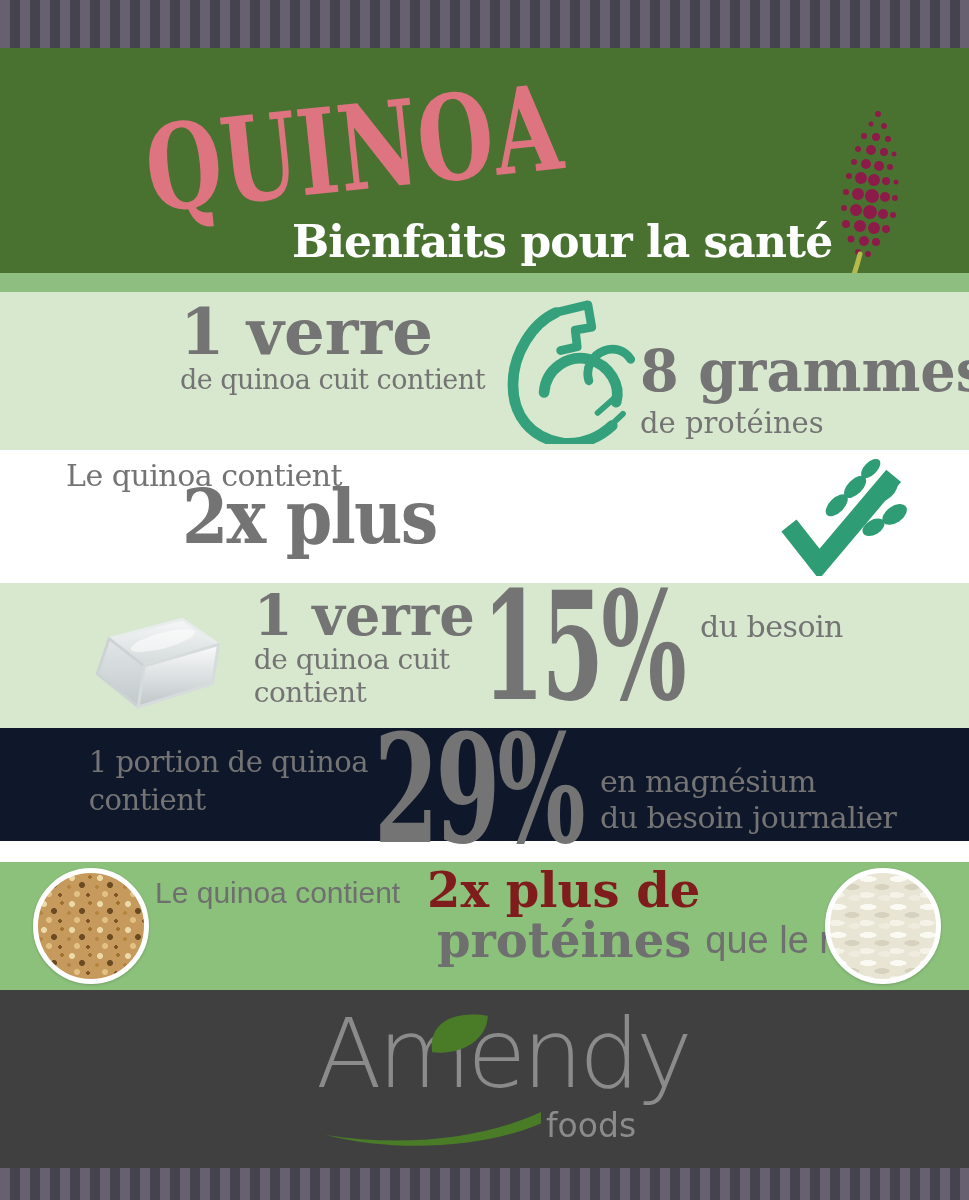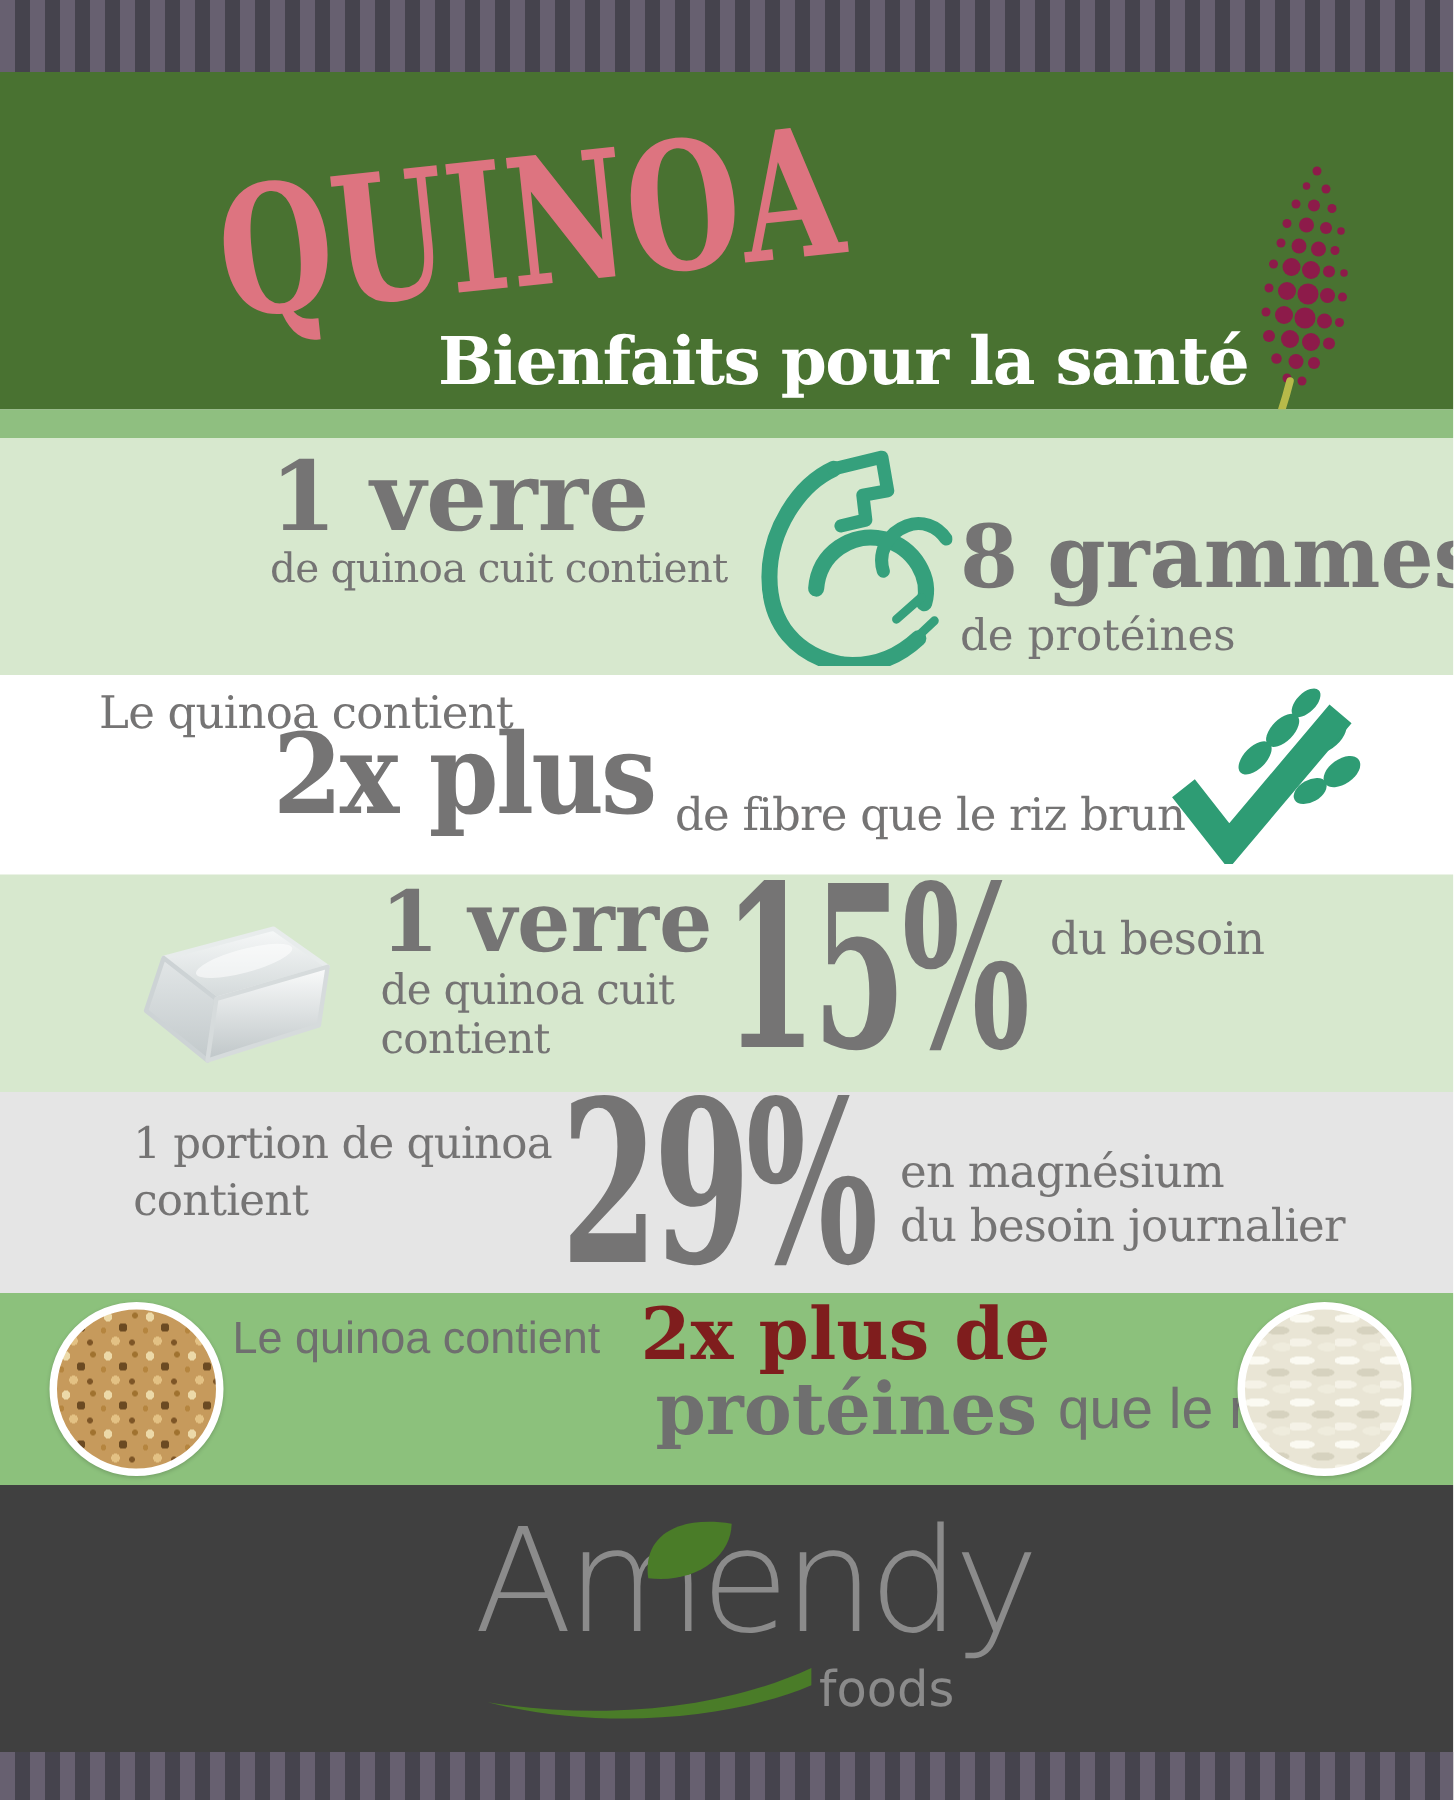--- a/index.html
+++ b/index.html
@@ -9,21 +9,21 @@
   .band{position:absolute;left:0;width:969px;}
   .stripes{background:repeating-linear-gradient(90deg,
       var(--stripe-light,#676070) 0 10px, var(--stripe-dark,#45434d) 10px 20px);}
   .stripes-top{top:0;height:48px;}
   .stripes-bottom{top:1168px;height:32px;}
   .header{top:48px;height:225px;background:var(--header-green,#497231);overflow:hidden;}
   .strip{top:273px;height:19px;background:var(--mid-green,#8fbf80);}
   .s1{top:292px;height:158px;background:var(--light-green,#d7e8ce);}
   .s2{top:450px;height:133px;background:#ffffff;}
   .s3{top:583px;height:145px;background:var(--light-green,#d7e8ce);}
-  .s4{top:728px;height:134px;background:#e5e5e5;}
+  .s4{top:728px;height:113px;background:#0f172a;}
   .s5{top:862px;height:128px;background:var(--band-green,#8cc17c);}
   .logo-band{top:990px;height:218px;background:#404040;}
 
   .gray{color:var(--text-gray,#757474);}
   .slab{font-family:"DejaVu Serif",serif;}
   .sans{font-family:"Liberation Sans","DejaVu Sans",sans-serif;}
 
   .quinoa-title{left:140px;top:64px;font-size:118px;font-weight:bold;line-height:1;
       color:var(--accent-pink,#dd7480);letter-spacing:0px;
       transform:rotate(-6deg) scaleX(.74);transform-origin:left top;white-space:nowrap;}
@@ -157,21 +157,20 @@
     </svg>
     <div class="abs s1-right gray">
       <div class="s1-value slab">8 grammes</div>
       <div class="s1-vdesc slab">de protéines</div>
     </div>
   </div>
 
   <div class="band s2">
     <div class="abs s2-intro slab gray">Le quinoa contient</div>
     <div class="abs s2-value slab gray">2x plus</div>
-    <div class="abs s2-desc slab gray">de fibre que le riz brun</div>
     <svg class="abs" style="left:772px;top:2px;" width="146" height="124" viewBox="0 0 150 135">
       <g fill="var(--check-green,#2e9c74)">
         <ellipse cx="66" cy="58" rx="15" ry="8" transform="rotate(-45 66 58)"></ellipse>
         <ellipse cx="86" cy="38" rx="15" ry="8" transform="rotate(-45 86 38)"></ellipse>
         <ellipse cx="103" cy="18" rx="13" ry="7" transform="rotate(-45 103 18)"></ellipse>
         <ellipse cx="119" cy="42" rx="16" ry="9" transform="rotate(-42 119 42)"></ellipse>
         <ellipse cx="129" cy="68" rx="15" ry="9" transform="rotate(-35 129 68)"></ellipse>
         <ellipse cx="106" cy="82" rx="13" ry="8" transform="rotate(-30 106 82)"></ellipse>
       </g>
       <path d="M14,80 L47,122 L128,26" fill="none" stroke="var(--check-green,#2e9c74)" stroke-width="21" stroke-linejoin="miter"></path>

